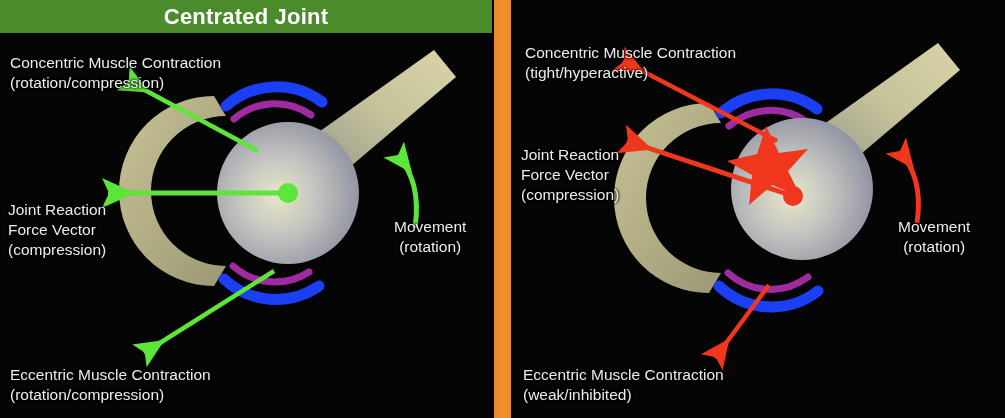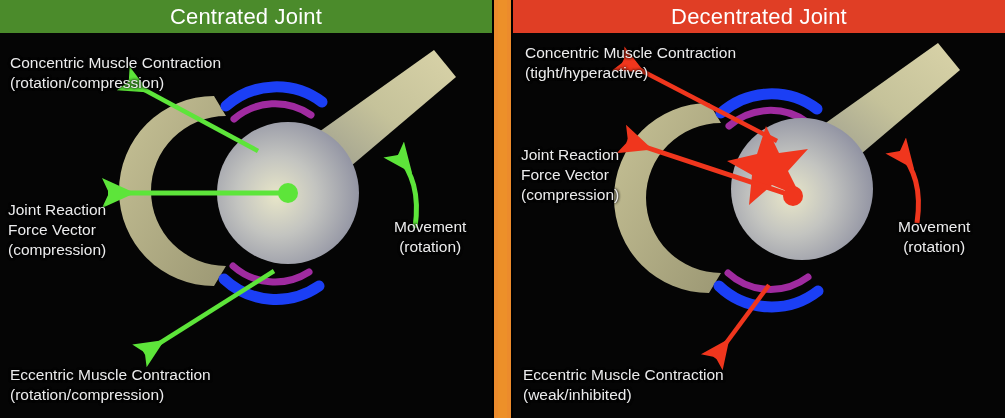--- a/index.html
+++ b/index.html
@@ -52,21 +52,21 @@
     display: flex;
     align-items: center;
     justify-content: center;
     z-index: 4;
   }
   .header-left  { background: #4b8b2b; }
   .header-right { background: #e03e25; }
   .header-title {
     color: #ffffff;
     font-size: 22px;
-    font-weight: normal;
+    font-weight: bold;
     letter-spacing: 0.2px;
     line-height: 1;
     text-align: right;
   }
 
   .canvas {
     position: absolute;
     top: 33px; left: 0;
     width: 100%;
     height: 385px;
@@ -187,23 +187,20 @@
 (rotation)</div>
     </div>
   </div>
 
   <div class="divider">
     <div class="divider-inner"></div>
   </div>
 
   <div class="panel" id="panel-right">
 
-    <div class="header header-right">
-      <span class="header-title">Decentrated Joint</span>
-    </div>
 
     <div class="canvas">
       <svg class="art" viewBox="0 0 492 385">
         <defs>
           <radialGradient id="ballGradR" cx="42%" cy="55%" r="62%">
             <stop offset="0%" stop-color="#e8e6c8"></stop>
             <stop offset="45%" stop-color="#c3c4c0"></stop>
             <stop offset="100%" stop-color="#8d8fa0"></stop>
           </radialGradient>
           <linearGradient id="shaftGradR" x1="0" y1="1" x2="1" y2="0">

